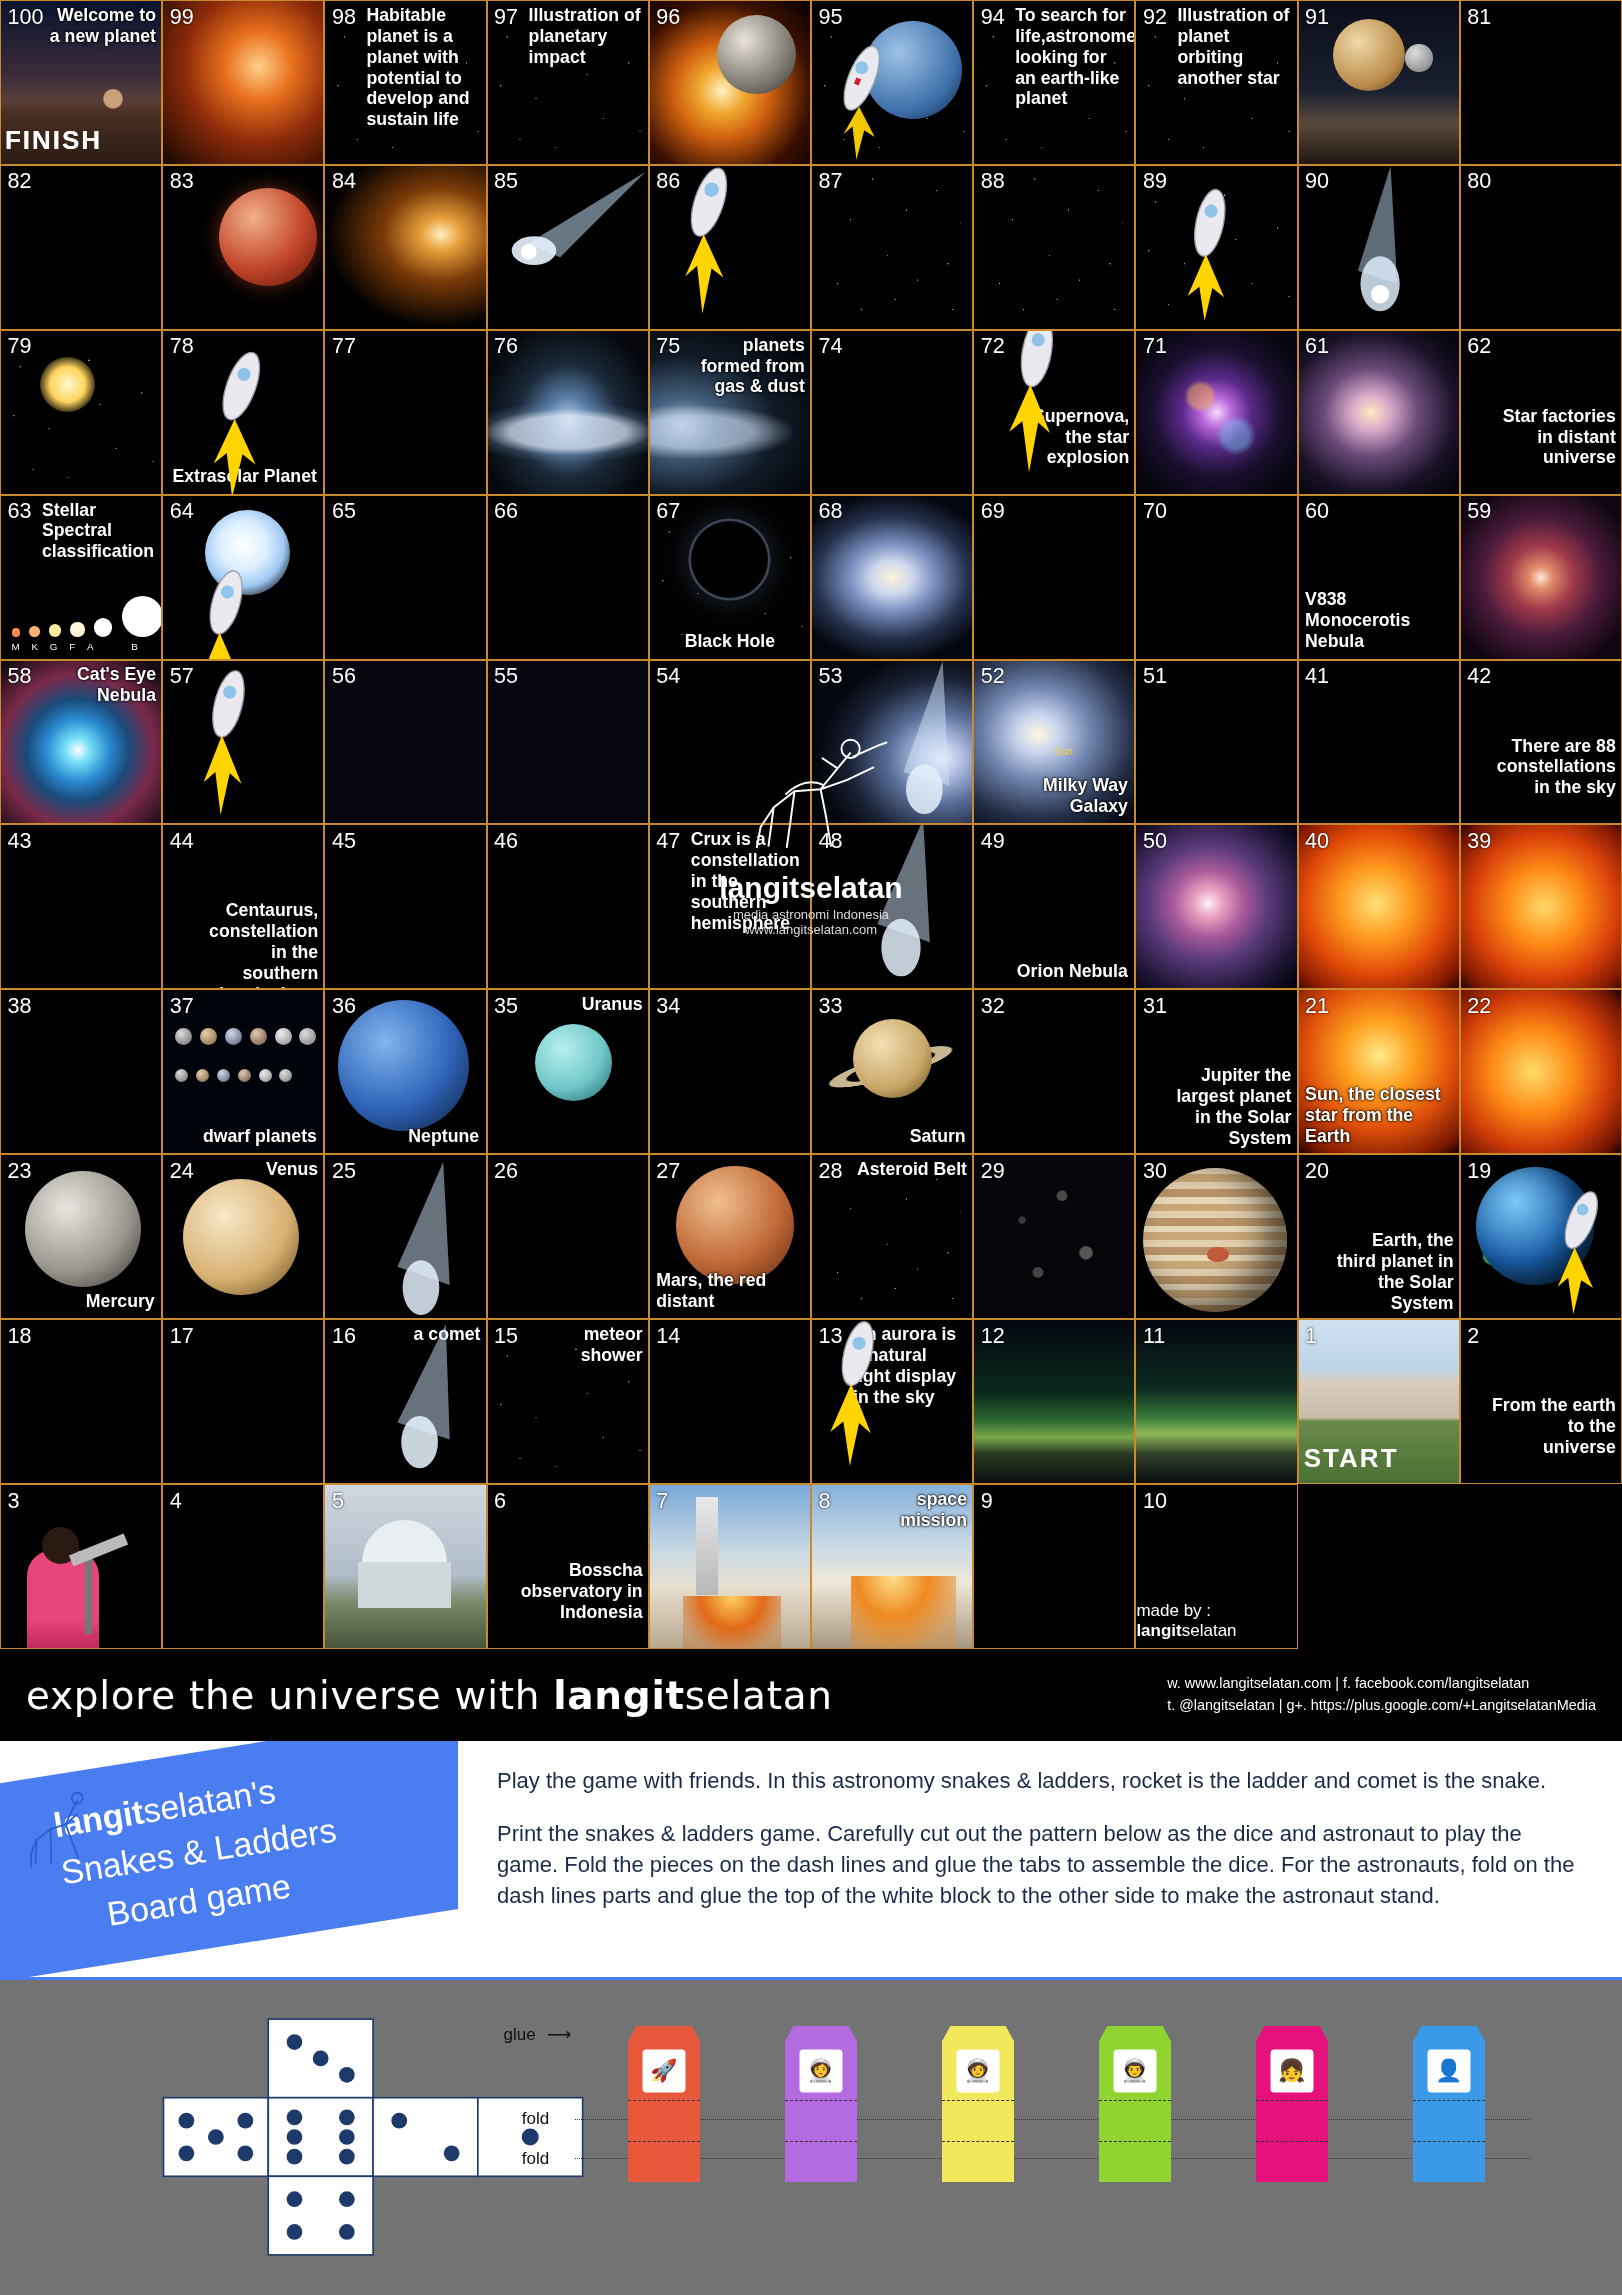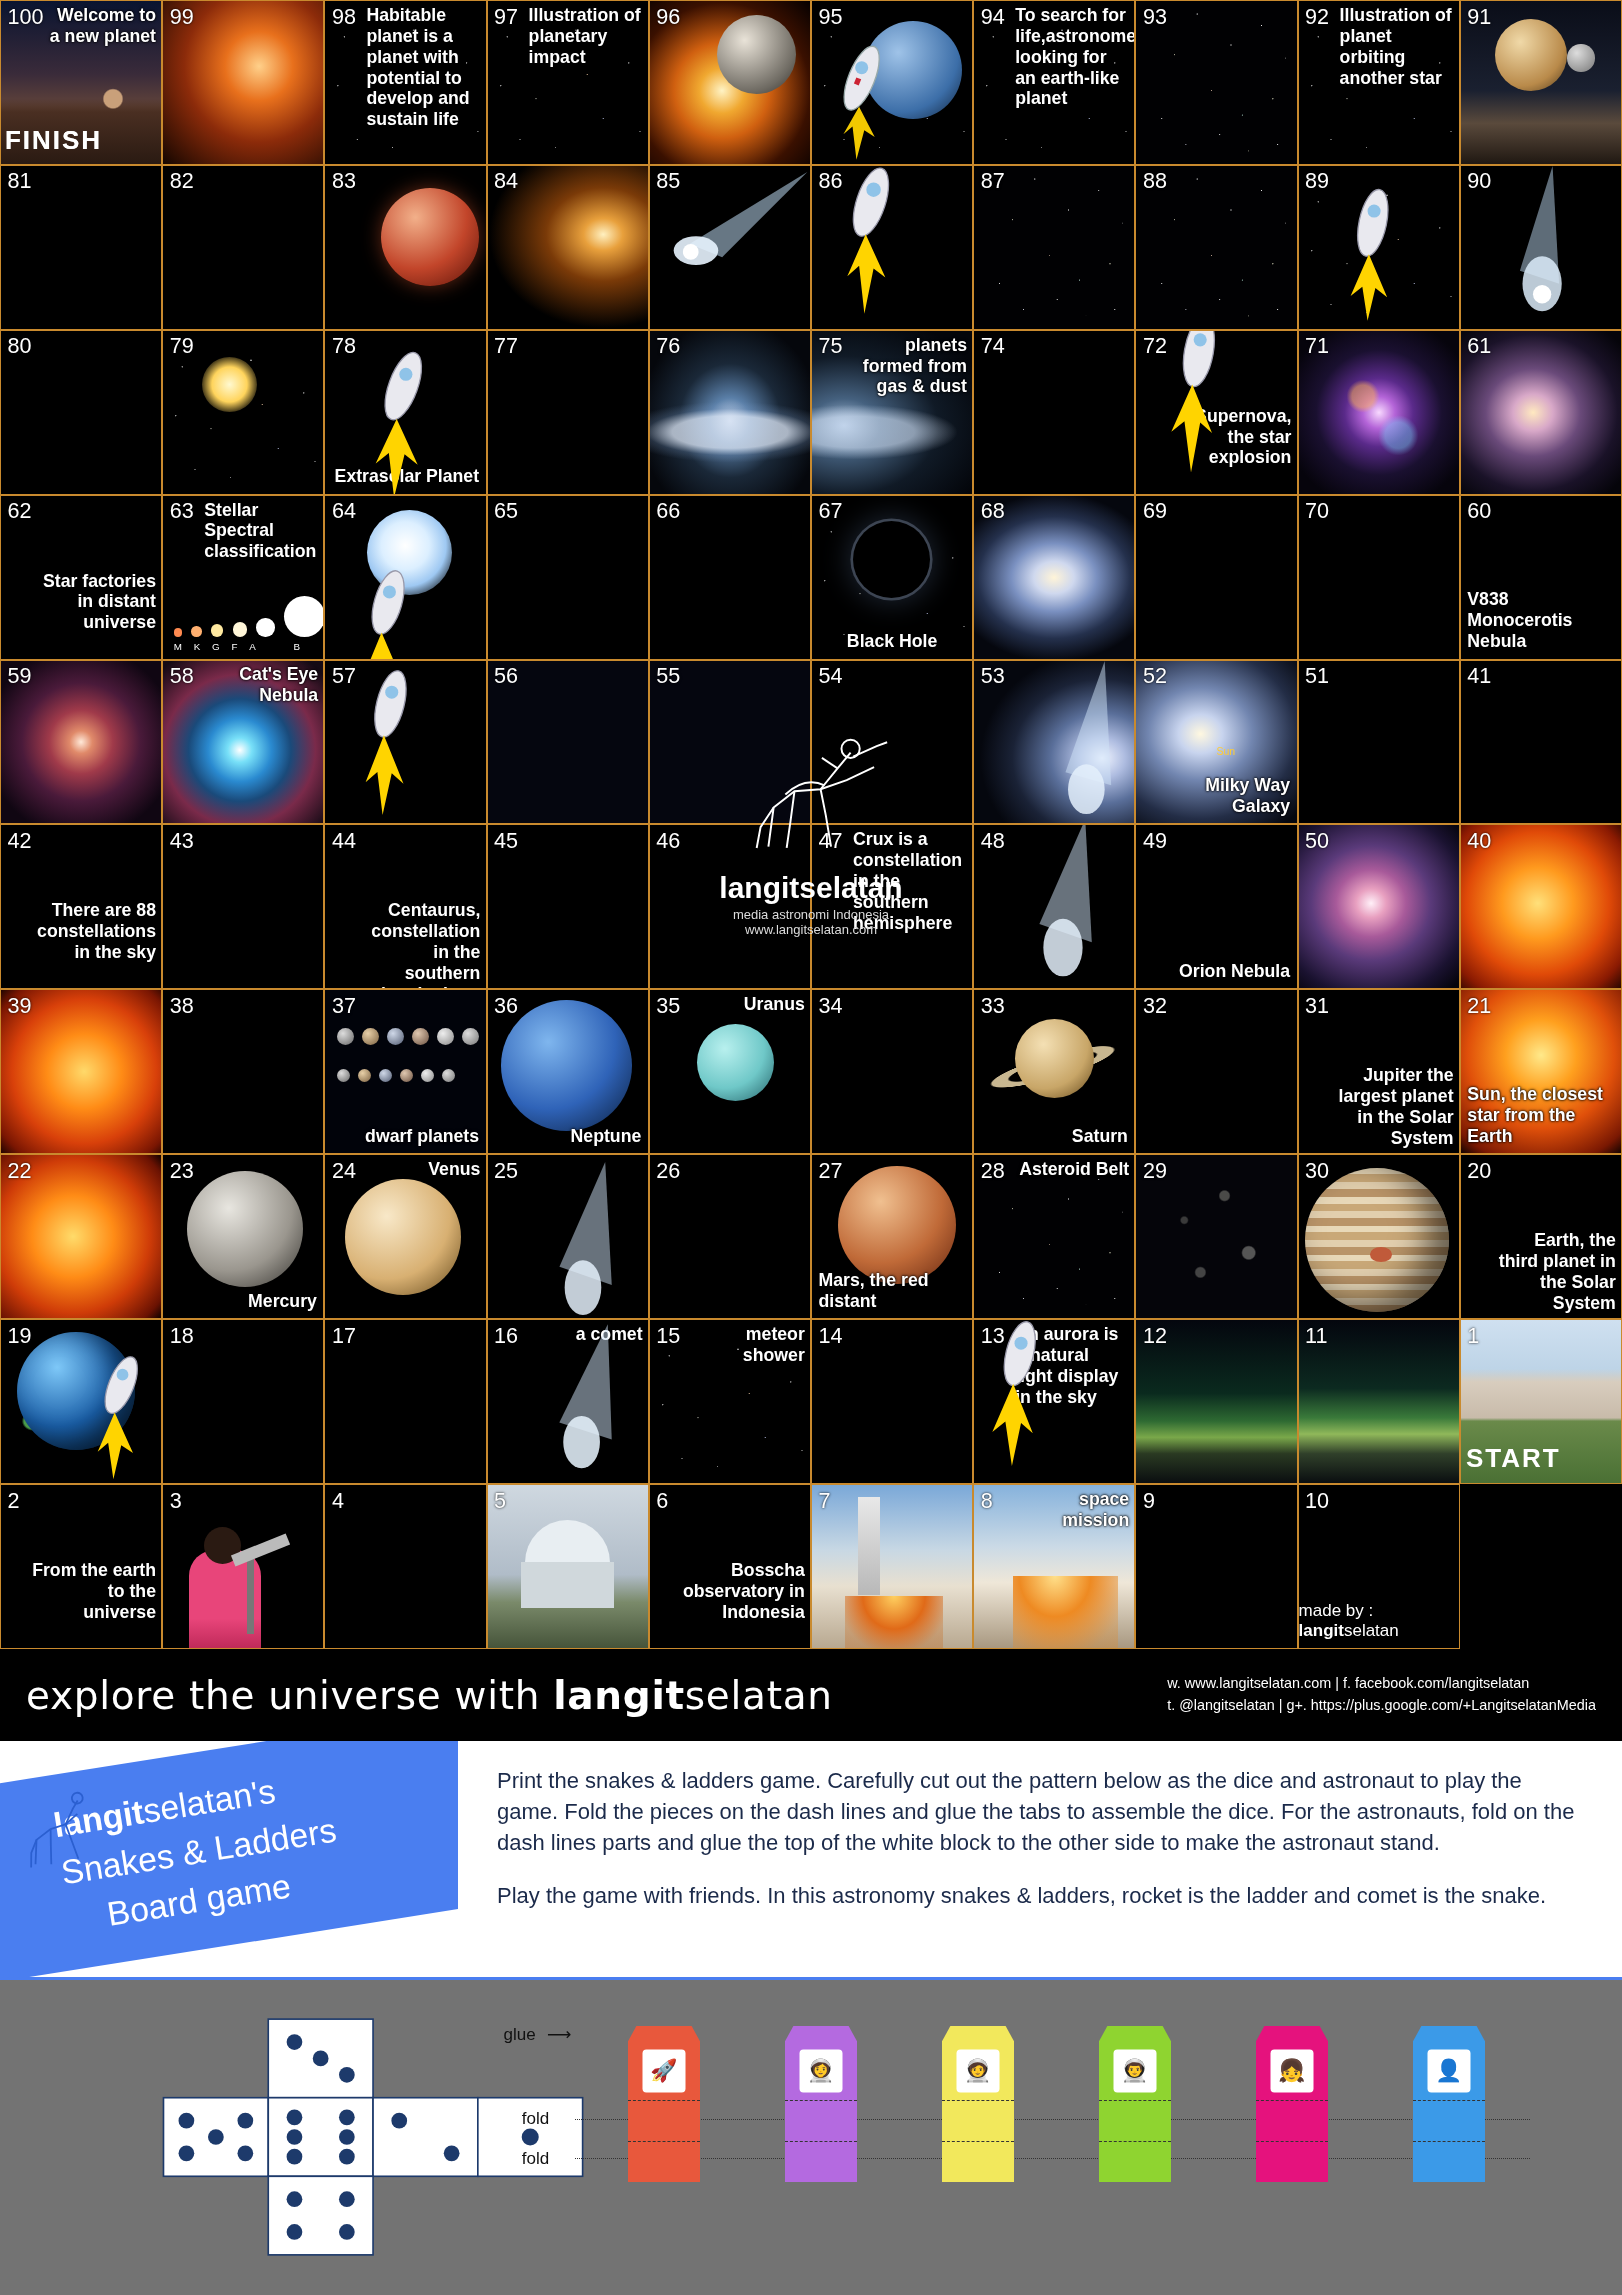--- a/index.html
+++ b/index.html
@@ -274,25 +274,20 @@
     <div class="num">95</div>
     <div class="cap tr"></div>
   </div>
 
   <div class="cell">
     <div class="art starfield"></div>
     <div class="num">94</div>
     <div class="cap tl">To search for life,astronomer looking for an earth-like planet</div>
   </div>
 
-  <div class="cell">
-    <div class="art dense-stars"></div>
-    <div class="num">93</div>
-    <div class="cap tr"></div>
-  </div>
 
   <div class="cell">
     <div class="art starfield"></div>
     <div class="num">92</div>
     <div class="cap tl">Illustration of planet orbiting another star</div>
   </div>
 
   <div class="cell">
     <div class="art" style="background:linear-gradient(180deg,#0a0d18 0%,#1a2030 55%,#5a4a3c 75%,#201812 100%);"></div>
     <div class="planet" style="left:34px;top:18.3px;width:72px;height:72px;background:radial-gradient(circle at 35% 32%,#f0d9a8,#b98a4a 65%,#4a3418);"></div>
@@ -957,22 +952,22 @@
         <circle cx="104" cy="14" r="9"></circle>
       </g>
     </svg>
     <div class="banner-text">
       <div class="banner-line1"><b>langit</b><span>selatan's</span></div>
       <div class="banner-line2">Snakes &amp; Ladders</div>
       <div class="banner-line3">Board game</div>
     </div>
   </div>
   <div class="instr-text">
+    <p>Play the game with friends. In this astronomy snakes &amp; ladders, rocket is the ladder and comet is the snake.</p>
     <p>Print the snakes &amp; ladders game. Carefully cut out the pattern below as the dice and astronaut to play the game. Fold the pieces on the dash lines and glue the tabs to assemble the dice. For the astronauts, fold on the dash lines parts and glue the top of the white block to the other side to make the astronaut stand.</p>
-    <p>Play the game with friends. In this astronomy snakes &amp; ladders, rocket is the ladder and comet is the snake.</p>
   </div>
 </div>
 
 <div class="cutout">
 
   <svg class="dice-net" width="537" height="262" viewBox="0 0 820 400">
     <g stroke="#1d3a6b" stroke-width="2.5" fill="#fff">
       <rect x="260" y="20" width="160" height="120"></rect>
       <rect x="100" y="140" width="160" height="120"></rect>
       <rect x="260" y="140" width="160" height="120"></rect>

